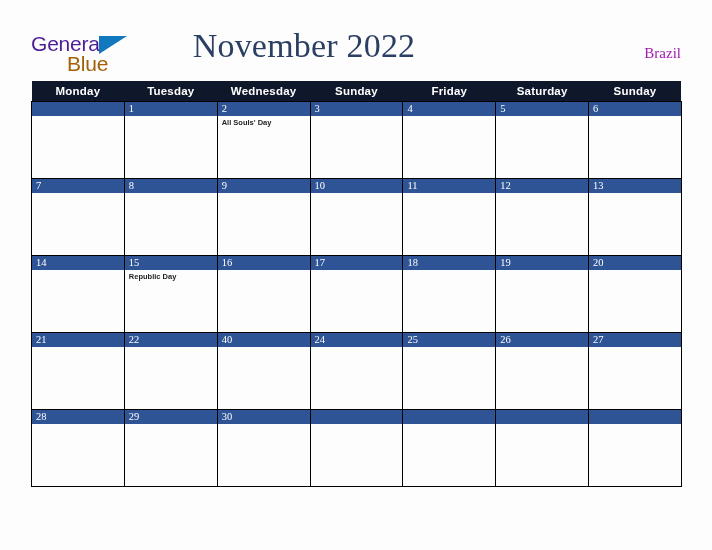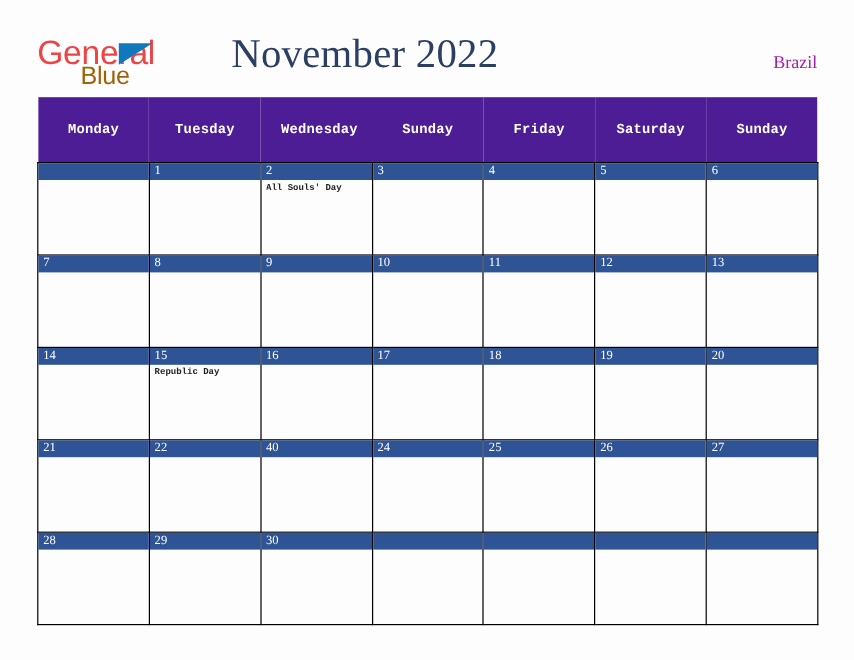--- a/index.html
+++ b/index.html
@@ -29,22 +29,22 @@
     left: 31px;
     top: 33px;
     width: 120px;
     height: 44px;
   }
   #brand-general {
     position: absolute;
     left: 0;
     top: 0;
     font-family: "Liberation Sans", sans-serif;
-    font-size: 28px;
-    color: #ef4444;
+    font-size: 21px;
+    color: #4c1d95;
     letter-spacing: -0.2px;
     line-height: 22px;
   }
   #brand-triangle {
     position: absolute;
     left: 68px;
     top: 3px;
     width: 0;
     height: 0;
     border-left: 28px solid #1278be;
@@ -87,27 +87,27 @@
     position: absolute;
     left: 31px;
     top: 81px;
     width: 650px;
     border-collapse: collapse;
     table-layout: fixed;
   }
   #calendar-grid col { width: 92.85px; }
 
   #calendar-grid thead th {
-    background: #4c1d95;
+    background: #0f172a;
     color: #ffffff;
-    font-family: Liberation Mono, monospace;
+    font-family: Liberation Sans, sans-serif;
     font-weight: bold;
     font-size: 11.5px;
     height: 20px;
-    padding: 17px;
+    padding: 0;
     text-align: center;
     border: 0;
     letter-spacing: 0.2px;
   }
 
   #calendar-grid tbody td {
     padding: 0;
     vertical-align: top;
     border: 1px solid #000000;
     background: #fdfdfd;
@@ -128,21 +128,21 @@
     font-family: "Liberation Serif", serif;
     font-size: 10.5px;
     overflow: hidden;
     white-space: nowrap;
   }
 
   .events {
     padding: 2px 3px 0 4px;
   }
   .event-item {
-    font-family: Liberation Mono, monospace;
+    font-family: Liberation Sans, sans-serif;
     font-size: 7.5px;
     font-weight: bold;
     color: #1f1f1f;
     line-height: 10px;
     white-space: nowrap;
     overflow: hidden;
   }
 </style>
 </head>
 <body>

